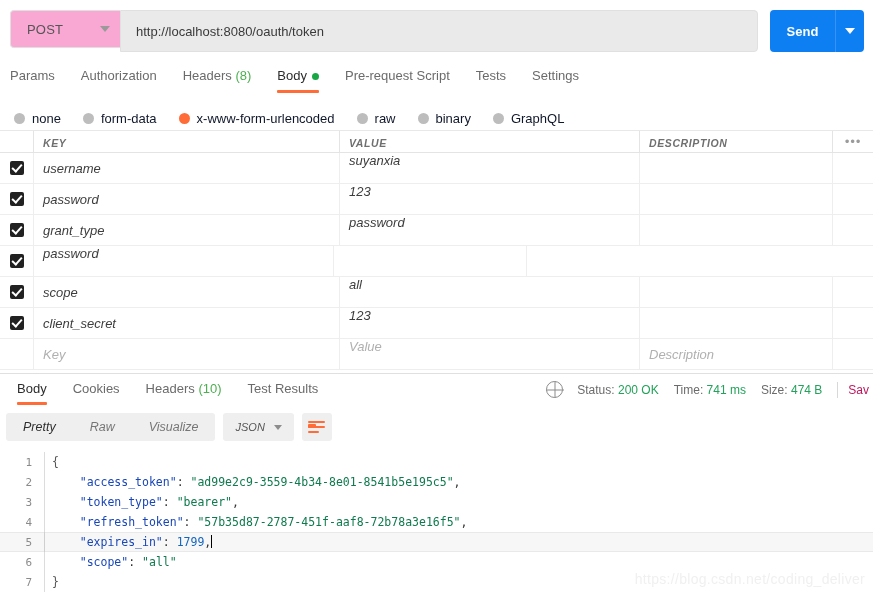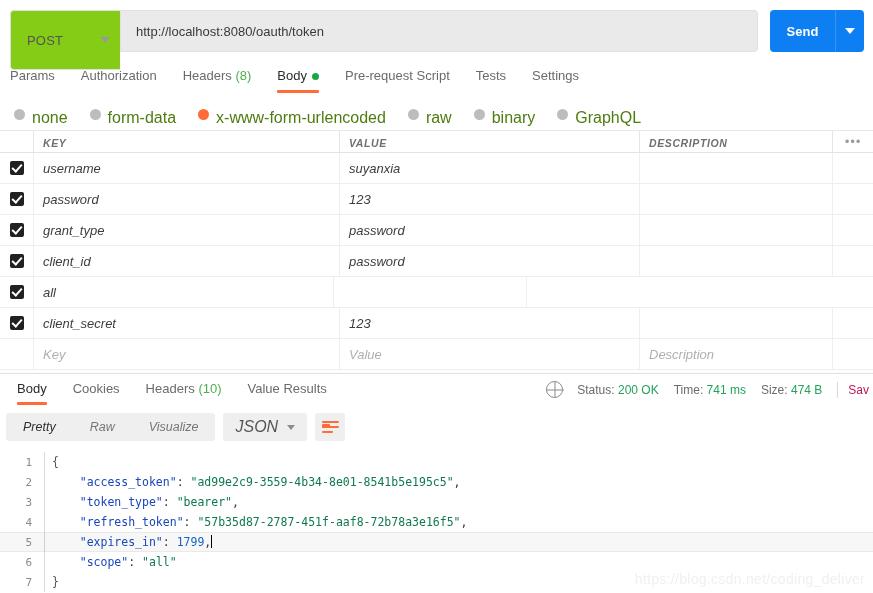--- a/index.html
+++ b/index.html
@@ -23,22 +23,22 @@
     left: 10px;
     top: 10px;
     width: 853px;
     height: 42px;
   }
   .method-select {
     position: absolute;
     left: 0;
     top: 0;
     width: 110px;
-    height: 60px;
-    background: #84cc16;
+    height: 38px;
+    background: #f9a8d4;
     border: 1px solid #e0e0e0;
     border-right: none;
     border-radius: 4px 0 0 4px;
     box-sizing: border-box;
     display: flex;
     align-items: center;
     justify-content: space-between;
     padding: 0 10px 0 16px;
     cursor: pointer;
   }
@@ -149,24 +149,25 @@
   .body-types {
     position: absolute;
     left: 14px;
     top: 107px;
     display: flex;
     align-items: center;
     height: 22px;
   }
   .radio-item {
     display: flex;
+    align-items: center;
     margin-right: 22px;
     cursor: pointer;
-    font-size: 16px;
-    color: #4d7c0f;
+    font-size: 13px;
+    color: #0f172a;
     white-space: nowrap;
   }
   .radio-dot {
     width: 11px; height: 11px;
     border-radius: 50%;
     background: #bdbdbd;
     margin-right: 7px;
     flex: none;
   }
   .radio-item.selected .radio-dot { background: #ff6c37; }
@@ -207,21 +208,20 @@
     display: flex;
     align-items: center;
     padding-left: 9px;
     flex: none;
   }
   .cell-val {
     width: 300px;
     border-right: 1px solid #eeeeee;
     box-sizing: border-box;
     display: flex;
-    align-items: center;
     padding-left: 9px;
     flex: none;
   }
   .cell-desc {
     width: 193px;
     border-right: 1px solid #eeeeee;
     box-sizing: border-box;
     display: flex;
     align-items: center;
     padding-left: 9px;
@@ -384,21 +384,21 @@
     display: flex;
     align-items: center;
     gap: 9px;
     background: #efefef;
     border-radius: 3px;
     height: 28px;
     padding: 0 12px;
     margin-left: 8px;
     cursor: pointer;
   }
-  .format-select .lbl { font-size: 16px; color: #555; text-align: center; }
+  .format-select .lbl { font-size: 11px; color: #555; text-align: center; }
   .format-select i {
     width: 0; height: 0;
     border-left: 4.5px solid transparent;
     border-right: 4.5px solid transparent;
     border-top: 5.5px solid #8d8d8d;
     display: block;
   }
   .wrap-btn {
     width: 30px;
     height: 28px;
@@ -603,34 +603,34 @@
         </div>
         <div class="cell-desc">
           <span class="cell-text"></span>
         </div>
         <div class="cell-more"></div>
       </div>
       <div class="kv-row">
         <div class="cell-check">
           <span class="cb"></span>
         </div>
-        <div class="cell-key">
-          <span class="cell-text">client_id</span>
-        </div>
         <div class="cell-val">
           <span class="cell-text">password</span>
         </div>
         <div class="cell-desc">
           <span class="cell-text"></span>
         </div>
         <div class="cell-more"></div>
       </div>
       <div class="kv-row">
         <div class="cell-check">
           <span class="cb"></span>
+        </div>
+        <div class="cell-key">
+          <span class="cell-text">scope</span>
         </div>
         <div class="cell-val">
           <span class="cell-text">all</span>
         </div>
         <div class="cell-desc">
           <span class="cell-text"></span>
         </div>
         <div class="cell-more"></div>
       </div>
       <div class="kv-row">
@@ -663,21 +663,21 @@
       </div>
     </div>
 </div>
 
 <div class="resp-divider"></div>
 
 <div class="resp-tabs">
   <div class="resp-tab active"><span>Body</span></div>
   <div class="resp-tab"><span>Cookies</span></div>
   <div class="resp-tab"><span>Headers</span> <span class="tab-count">(10)</span></div>
-  <div class="resp-tab"><span>Value Results</span></div>
+  <div class="resp-tab"><span>Test Results</span></div>
 </div>
 
 <div class="resp-status">
   <span class="globe-icon"></span>
   <span class="stat-item"><span>Status:</span> <span class="stat-val">200 OK</span></span>
   <span class="stat-item"><span>Time:</span> <span class="stat-val">741 ms</span></span>
   <span class="stat-item"><span>Size:</span> <span class="stat-val">474 B</span></span>
   <span class="stat-sep"></span>
   <span class="save-link">Sav</span>
 </div>

